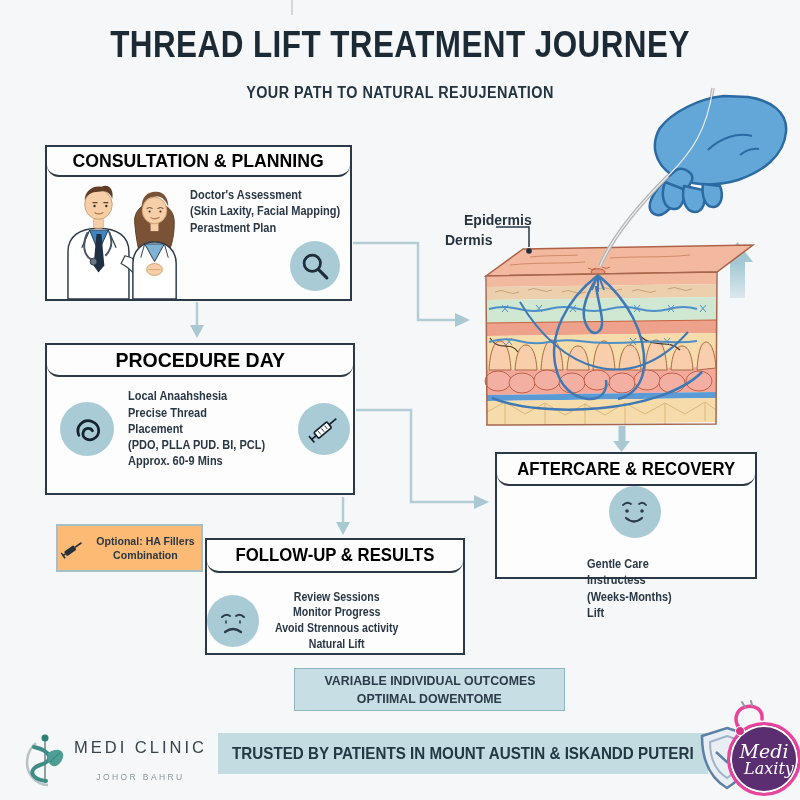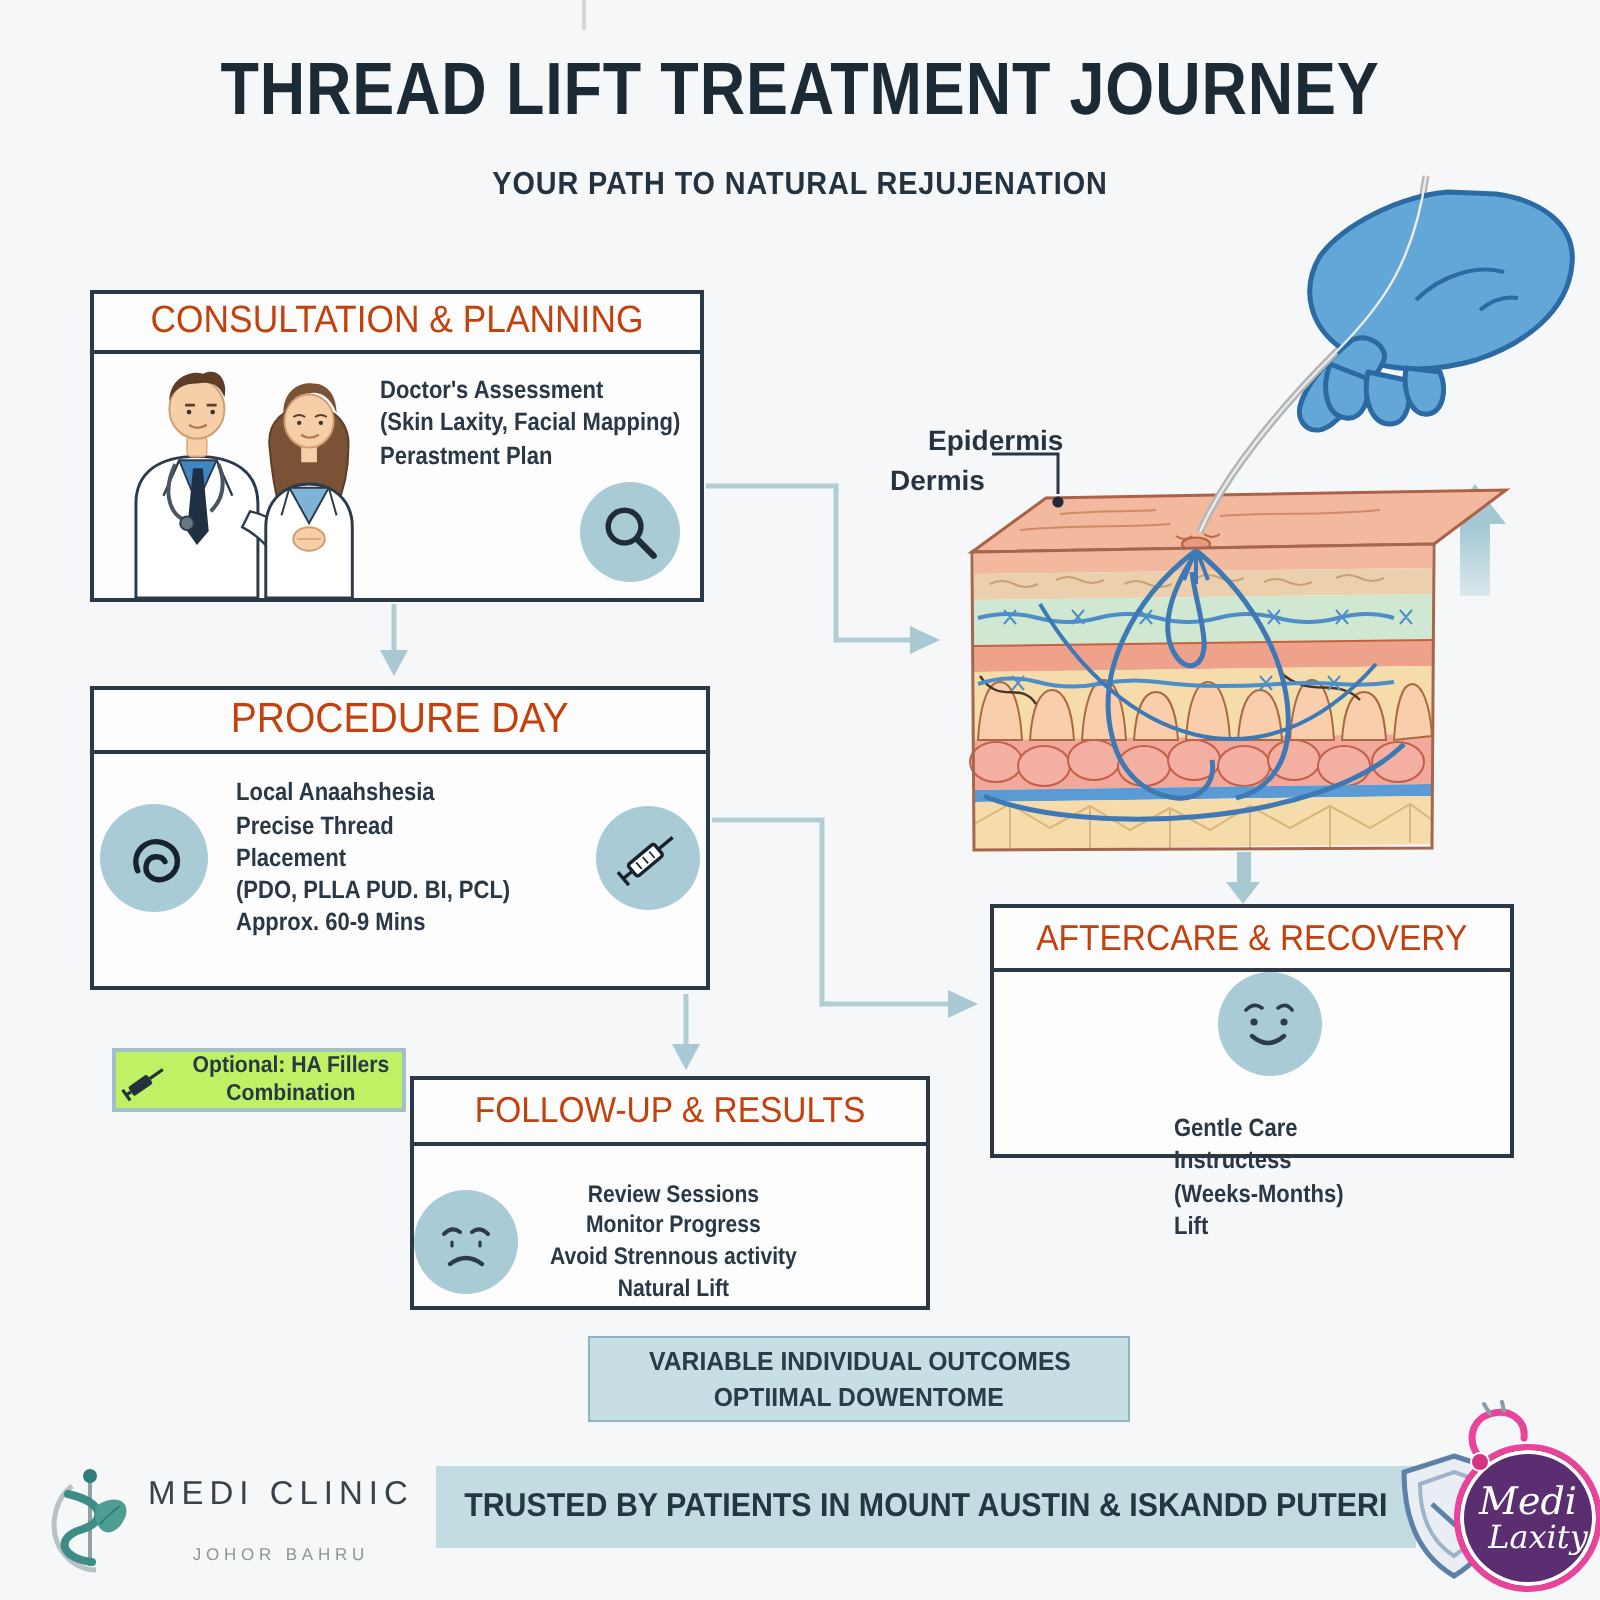--- a/index.html
+++ b/index.html
@@ -8,28 +8,28 @@
   .abs{position:absolute;}
   .bgsvg{position:absolute;left:0;top:0;z-index:0;}
   
   .title{left:0;right:0;top:24px;text-align:center;font-size:37px;font-weight:800;
          color:#1c2a36;letter-spacing:.5px;transform:scaleX(.85);z-index:2;}
   .subtitle{left:0;right:0;top:84px;text-align:center;font-size:16px;font-weight:700;
          color:#233340;letter-spacing:.5px;transform:scaleX(.9);z-index:2;}
   
   .panel{position:absolute;background:#fdfdfd;border:2px solid #2b3947;z-index:2;box-sizing:border-box;}
   .panel-header{border-bottom:2px solid #2b3947;display:flex;align-items:center;justify-content:center;
-         font-weight:400;color:#c2410c;}
+         font-weight:700;color:#000000;border-radius:12px;}
   .panel-header span{display:inline-block;transform:scaleX(.93);white-space:nowrap;}
   .panel-body{position:relative;display:flex;align-items:center;}
   .tlines{font-size:12.5px;font-weight:700;color:#2a3744;line-height:1.3;
           transform:scaleX(.88);transform-origin:left center;white-space:nowrap;}
   .icon-circle{border-radius:50%;background:#a9cbd6;display:flex;align-items:center;justify-content:center;flex:0 0 auto;}
   
-  .optional-box{position:absolute;left:56px;top:524px;width:147px;height:32px;background:#bef264;
+  .optional-box{position:absolute;left:56px;top:524px;width:147px;height:48px;background:#fdba74;
         border:2px solid #a3bfc7;z-index:2;display:flex;align-items:center;justify-content:center;gap:5px;box-sizing:border-box;}
   .optional-box .txt{font-size:11.5px;font-weight:700;color:#2a3744;line-height:1.25;text-align:center;transform:scaleX(.92);}
   
   .skin-label{position:absolute;font-size:14px;font-weight:700;color:#27333e;z-index:2;}
   
   .banner{position:absolute;left:294px;top:668px;width:271px;height:43px;background:#c7dee4;
         border:1.5px solid #8fb6c0;z-index:2;display:flex;flex-direction:column;align-items:center;justify-content:center;box-sizing:border-box;}
   .banner div{font-size:13px;font-weight:800;color:#2b3b49;line-height:1.35;transform:scaleX(.95);white-space:nowrap;}
   
   .trust{position:absolute;left:218px;top:733px;width:490px;height:41px;background:#c3dce2;z-index:2;
@@ -221,21 +221,21 @@
           <line x1="26" y1="26" x2="35" y2="35" stroke="#1f2d3a" stroke-width="3.5" stroke-linecap="round"></line>
         </svg>
       </div>
     </div>
   </div>
 
   <div class="panel" style="left:45px;top:343px;width:310px;height:152px;">
     <div class="panel-header" style="height:30px;font-size:21px;">
       <span>PROCEDURE DAY</span>
     </div>
-    <div class="panel-body" style="height:104px;padding:0 3px;gap:14px;box-sizing:border-box;">
+    <div class="panel-body" style="height:104px;padding:0 13px;gap:14px;box-sizing:border-box;">
       <div class="icon-circle" style="width:54px;height:54px;">
         <svg width="40" height="40" viewBox="0 0 44 44">
           <path d="M13,29 C9,19 18,10 28,14 C37,18 37,29 29,33 C22,36 16,31 18,25 C19.5,20.5 26,20 28,24" stroke="#16222e" stroke-width="3" fill="none" stroke-linecap="round"></path>
         </svg>
       </div>
       <div class="tlines" style="flex:1;">
         <div>Local Anaahshesia</div>
         <div>Precise Thread</div>
         <div>Placement</div>
         <div>(PDO, PLLA PUD. BI, PCL)</div>

